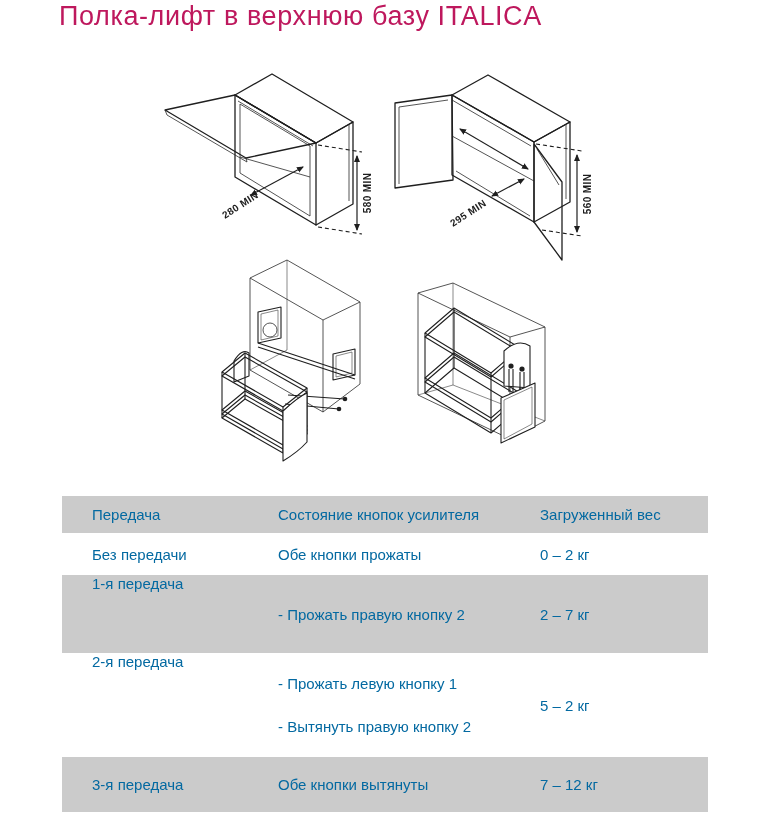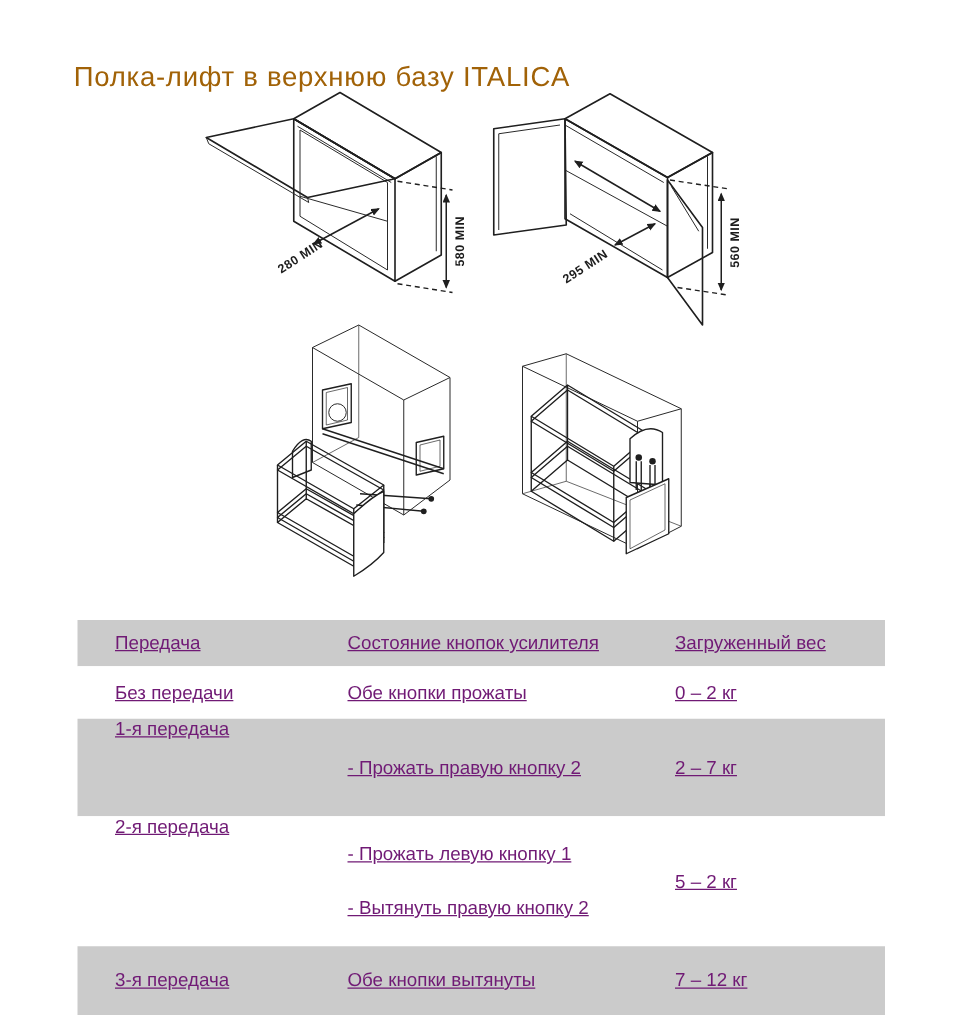--- a/index.html
+++ b/index.html
@@ -1,22 +1,22 @@
 <!DOCTYPE html>
 <html><head>
 <meta charset="utf-8">
 <style>
   html,body{margin:0;padding:0;background:#ffffff;}
   .page{
     position:relative;width:768px;height:824px;background:#ffffff;overflow:hidden;
     font-family:"Liberation Sans",sans-serif;color:#1e1e1e;
   }
   .page-title{
-    position:absolute;left:59px;top:1px;font-size:22px;font-weight:400;
-    color:#a16207;letter-spacing:0.6px;white-space:nowrap;margin-top:48px;
+    position:absolute;left:59px;top:1px;font-size:27px;font-weight:400;
+    color:#be185d;letter-spacing:0.6px;white-space:nowrap;
   }
   .drawing{position:absolute;}
   .d1{left:150px;top:60px;}
   .d2{left:390px;top:60px;}
   .d3{left:188px;top:256px;}
   .d4{left:392px;top:276px;}
   svg{display:block;}
   .ln{fill:none;stroke:#1f1f1f;stroke-width:1.3;stroke-linejoin:round;stroke-linecap:round;}
   .ln-thin{fill:none;stroke:#2a2a2a;stroke-width:0.8;stroke-linejoin:round;}
   .ln-hair{fill:none;stroke:#3a3a3a;stroke-width:0.6;stroke-linejoin:round;}
@@ -24,21 +24,21 @@
   .fill-w{fill:#ffffff;stroke:#1f1f1f;stroke-width:1.1;stroke-linejoin:round;}
   .dash{fill:none;stroke:#1f1f1f;stroke-width:1.1;stroke-dasharray:4 3;}
   .dim-arrow{fill:none;stroke:#1f1f1f;stroke-width:1.2;}
   .dot{fill:#1f1f1f;stroke:none;}
   .dim-label{
     font-family:"Liberation Sans",sans-serif;font-size:10px;font-weight:700;
     fill:#1c1c1c;letter-spacing:0.4px;
   }
   
   .spec-table{
-    position:absolute;left:62px;top:496px;width:646px;font-size:15px;color:#701a75;text-decoration:underline;
+    position:absolute;left:62px;top:496px;width:646px;font-size:15px;color:#0369a1;
   }
   .trow{display:flex;width:100%;}
   .trow.gray{background:#cbcbcb;}
   .trow.white{background:#ffffff;}
   .th{height:37px;}
   .r1{height:42px;}
   .r2{height:78px;}
   .r3{height:104px;}
   .r4{height:55px;justify-content:center;}
   .c1{width:216px;box-sizing:border-box;padding-left:30px;display:flex;align-items:center;}

